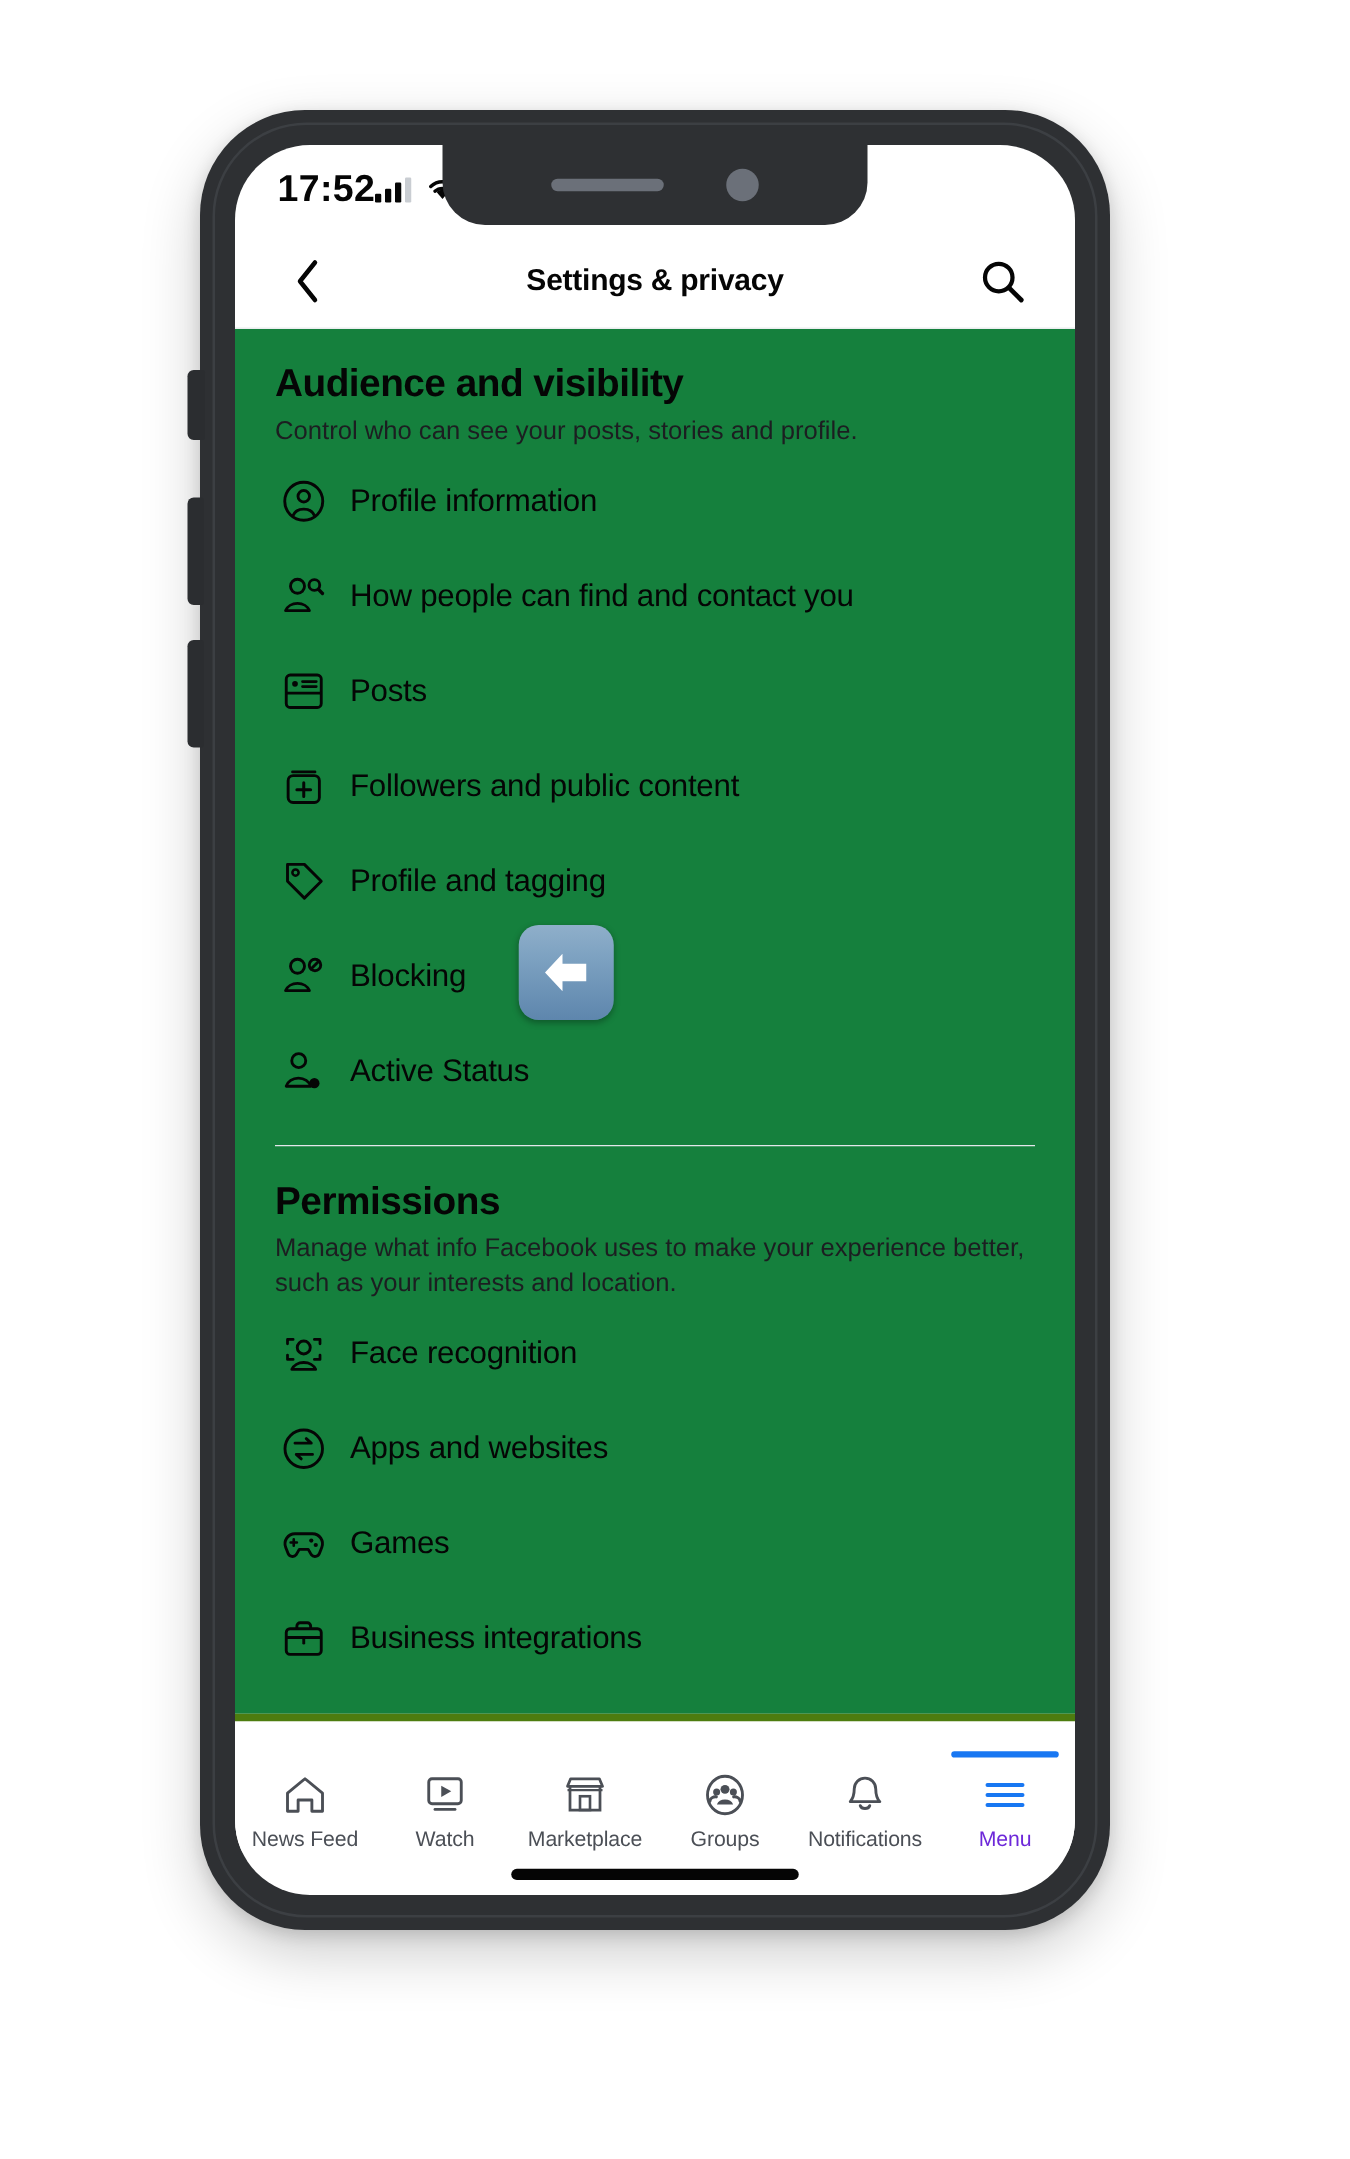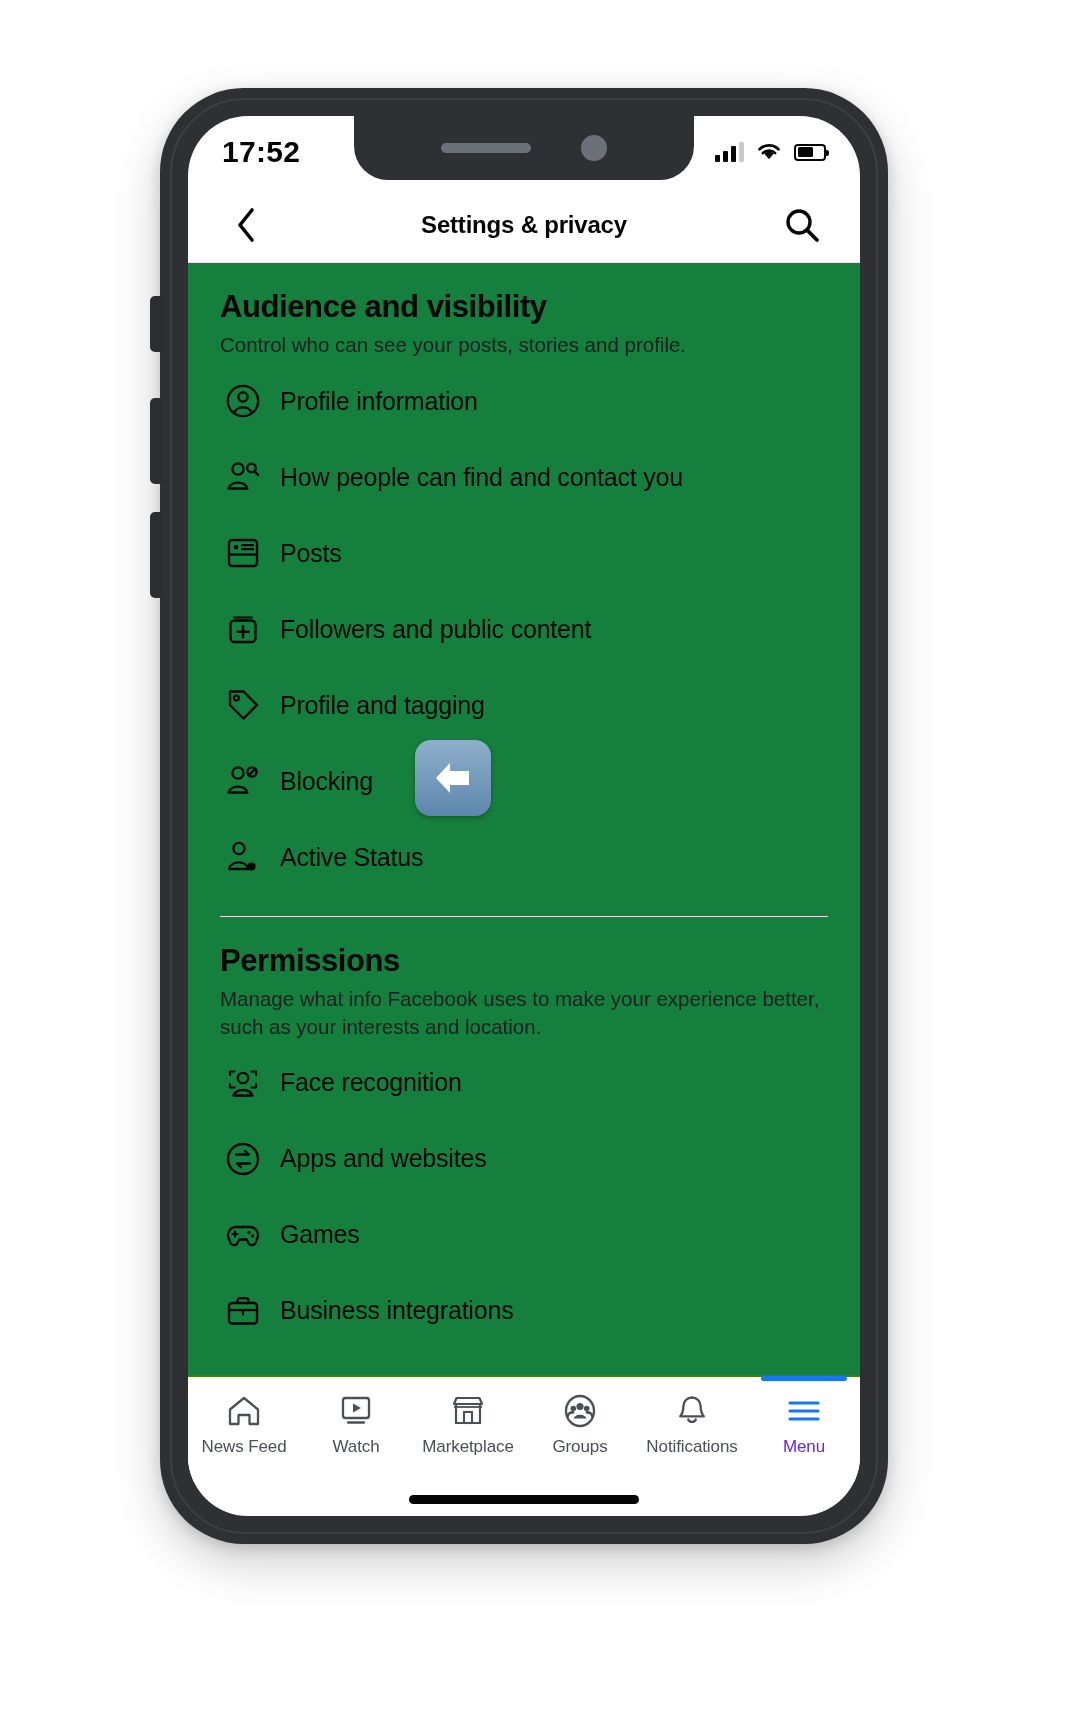--- a/index.html
+++ b/index.html
@@ -47,21 +47,21 @@
     border-radius:0 0 34px 34px;
     z-index:20;
     display:flex;align-items:center;justify-content:center;gap:50px;
   }
   #earpiece-speaker{width:90px;height:10px;border-radius:6px;background:#6b7079;}
   #front-camera{width:26px;height:26px;border-radius:50%;background:#6b7079;}
 
   
   #status-bar{
     position:relative;height:72px;
-    display:flex;align-items:center;justify-content:space-between;
+    display:flex;align-items:center;
     padding:0 34px;z-index:10;
   }
   #status-time{font-size:30px;font-weight:700;color:#050505;letter-spacing:.3px;}
   #status-icons{display:flex;align-items:center;gap:12px;}
   .sig-bars{display:flex;align-items:flex-end;gap:3px;height:20px;}
   .sig-bars i{display:block;width:5px;background:#050505;border-radius:1px;}
   .sig-bars i:nth-child(1){height:7px;}
   .sig-bars i:nth-child(2){height:11px;}
   .sig-bars i:nth-child(3){height:16px;}
   .sig-bars i:nth-child(4){height:20px;background:#c9cdd2;}
@@ -117,22 +117,22 @@
     background:linear-gradient(180deg,#8fafca 0%,#7ba0c0 38%,#5e86ad 100%);
     box-shadow:0 2px 5px rgba(0,0,0,.30);
     display:flex;align-items:center;justify-content:center;
     z-index:9;
   }
 
   
   #bottom-nav{
     position:absolute;left:0;right:0;bottom:34px;
     height:105px;background:#fff;
-    border-top:2px solid #4d7c0f;
-    display:flex;align-items:flex-start;
+    border-top:6px solid #4d7c0f;
+    display:flex;align-items:flex-end;
   }
   .nav-item{
     flex:1;display:flex;flex-direction:column;align-items:center;
     padding-top:12px;position:relative;
   }
   .nav-icon{height:44px;display:flex;align-items:center;justify-content:center;}
   .nav-label{font-size:17px;color:#4b4f56;margin-top:4px;letter-spacing:-.1px;}
   .nav-item.active .nav-label{color:#6d28d9;}
   .nav-indicator{
     position:absolute;top:-1px;left:12%;width:76%;height:5px;

